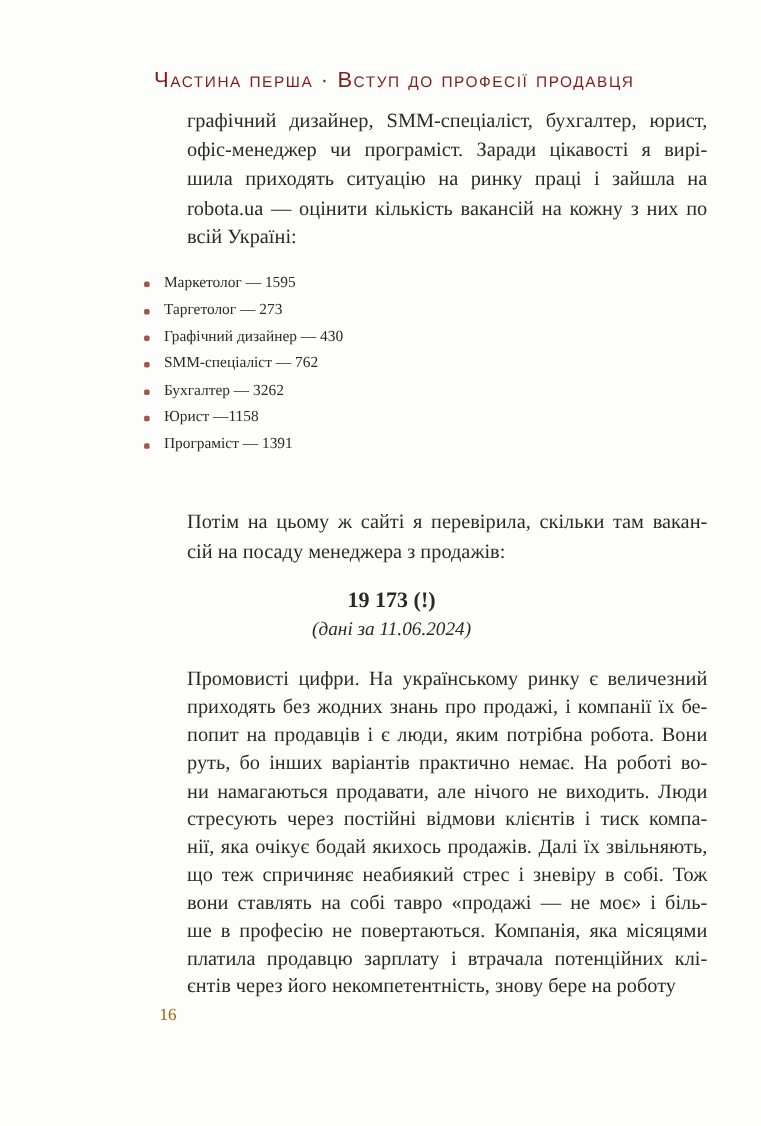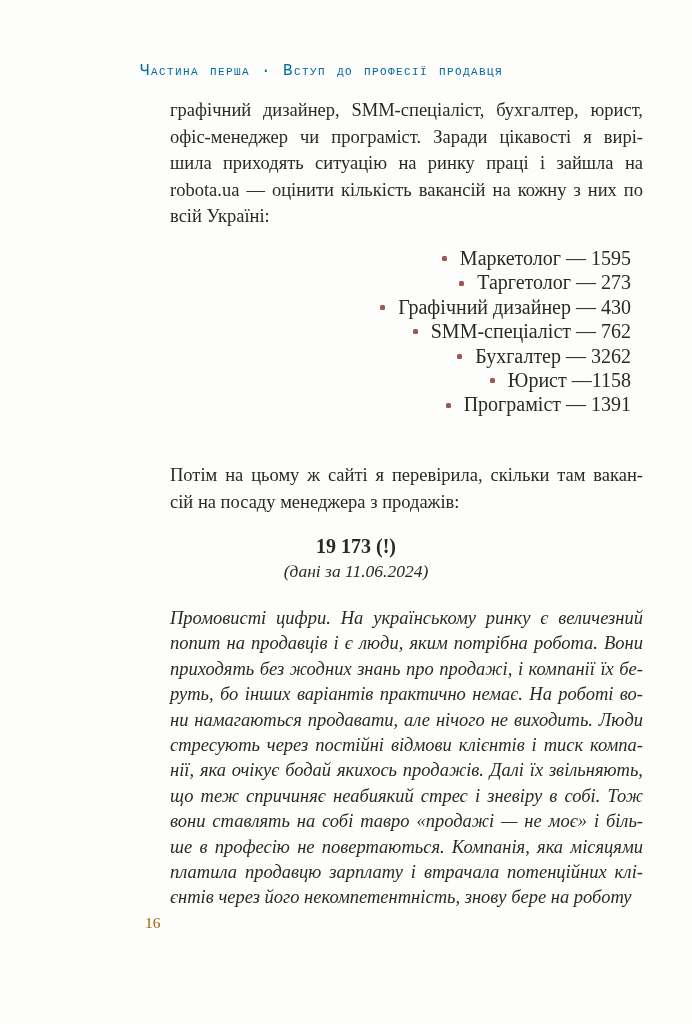--- a/index.html
+++ b/index.html
@@ -13,60 +13,59 @@
     height: 1024px;
     background: #fdfdfc;
     font-family: "Liberation Serif", serif;
     color: #2a2927;
     overflow: hidden;
   }
   .running-header {
     position: absolute;
     top: 62px;
     left: 140px;
-    font-family: Liberation Mono, monospace;
+    font-family: Liberation Sans, sans-serif;
     font-variant: small-caps;
-    font-size: 16px;
+    font-size: 20px;
     letter-spacing: 1.4px;
-    color: #0369a1;
+    color: #7f1d1d;
     white-space: nowrap;
   }
   .para {
     position: absolute;
     left: 125px;
     width: 518px;
     font-size: 18.5px;
   }
   .para .tline {
     text-align: justify;
     text-align-last: justify;
     line-height: 26.5px;
     white-space: normal;
     margin-left: 45px;
   }
   .para .tline:last-child {
     text-align-last: left;
   }
   .para1 { top: 97px; }
   .para2 { top: 462px; }
-  .para3 { top: 606px; font-style: italic; }
+  .para3 { top: 606px; }
   .para3 .tline { line-height: 25.4px; }
 
   .vlist {
     position: absolute;
     left: 131px;
     top: 246px;
     width: 500px;
   }
   .vitem {
     display: flex;
     align-items: center;
     line-height: 24.4px;
-    font-size: 20px;
-    justify-content: flex-end;
+    font-size: 14px;
   }
   .vitem .bullet {
     flex: none;
     width: 5px;
     height: 5px;
     border-radius: 1.5px;
     background: #9c5750;
     margin-right: 13px;
     margin-top: 1px;
   }
@@ -150,22 +149,22 @@
       <div class="tline">Потім на цьому ж сайті я перевірила, скільки там вакан-</div>
       <div class="tline">сій на посаду менеджера з продажів:</div>
     </div>
 
   <div class="stat-number">19 173 (!)</div>
 
   <div class="stat-date">(дані за 11.06.2024)</div>
 
   <div class="para para3">
       <div class="tline">Промовисті цифри. На українському ринку є величезний</div>
+      <div class="tline">приходять без жодних знань про продажі, і компанії їх бе-</div>
       <div class="tline">попит на продавців і є люди, яким потрібна робота. Вони</div>
-      <div class="tline">приходять без жодних знань про продажі, і компанії їх бе-</div>
       <div class="tline">руть, бо інших варіантів практично немає. На роботі во-</div>
       <div class="tline">ни намагаються продавати, але нічого не виходить. Люди</div>
       <div class="tline">стресують через постійні відмови клієнтів і тиск компа-</div>
       <div class="tline">нії, яка очікує бодай якихось продажів. Далі їх звільняють,</div>
       <div class="tline">що теж спричиняє неабиякий стрес і зневіру в собі. Тож</div>
       <div class="tline">вони ставлять на собі тавро «продажі — не моє» і біль-</div>
       <div class="tline">ше в професію не повертаються. Компанія, яка місяцями</div>
       <div class="tline">платила продавцю зарплату і втрачала потенційних клі-</div>
       <div class="tline">єнтів через його некомпетентність, знову бере на роботу</div>
     </div>

